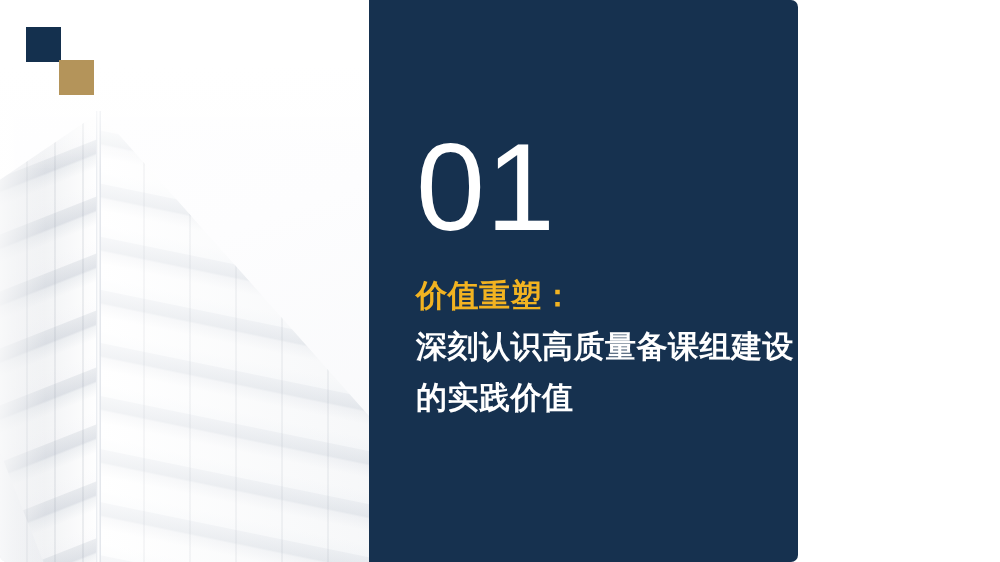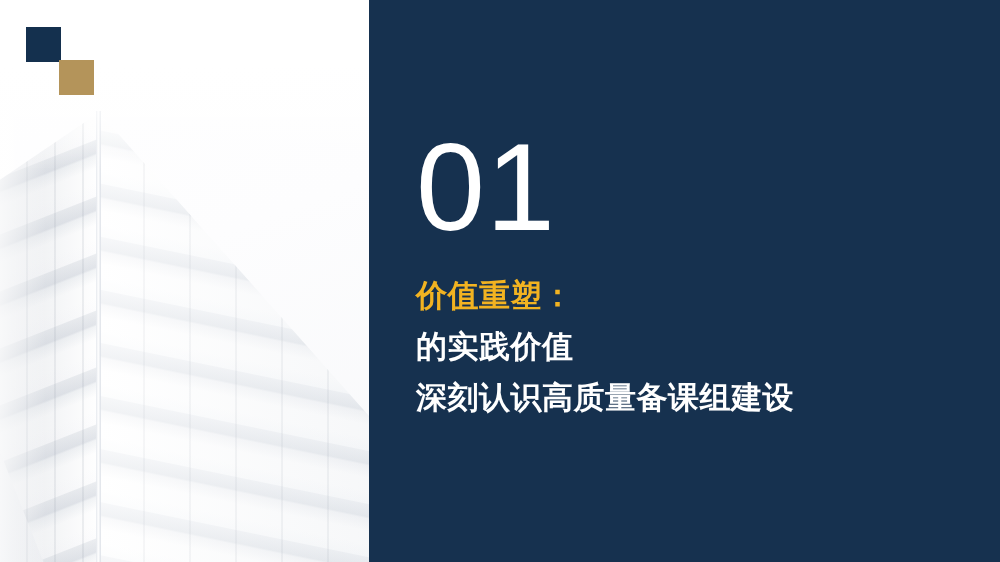--- a/index.html
+++ b/index.html
@@ -3,25 +3,26 @@
 <meta charset="utf-8">
 <title>Slide</title>
 <style>
   html, body {
     margin: 0;
     padding: 0;
     background: #ffffff;
   }
   .slide {
     position: relative;
-    width: 1000px;
+    width: 798px;
     height: 562px;
     overflow: hidden;
     background: #ffffff;
     font-family: "Liberation Sans", "DejaVu Sans", sans-serif;
+    border-radius: 7px;
   }
 
   
   .photo-panel {
     position: absolute;
     left: 0;
     top: 0;
     width: 369px;
     height: 562px;
     overflow: hidden;
@@ -236,20 +237,20 @@
     <div class="sq sq-gold" style="background: rgb(180, 148, 90);"></div>
   </div>
 
   <div class="navy-panel" style="background: rgb(22, 49, 79);">
     <div class="content">
 
       <div class="number" style="color: rgb(255, 255, 255);">01</div>
 
       <div class="headline">
         <span class="hl-line hl-accent" style="color: rgb(242, 179, 33);">价值重塑：</span>
+        <span class="hl-line hl-white" style="color: rgb(255, 255, 255);">深刻认识高质量备课组建设</span>
         <span class="hl-line hl-white" style="color: rgb(255, 255, 255);">的实践价值</span>
-        <span class="hl-line hl-white" style="color: rgb(255, 255, 255);">深刻认识高质量备课组建设</span>
       </div>
 
     </div>
   </div>
 
 </div>
 
 </body></html>

